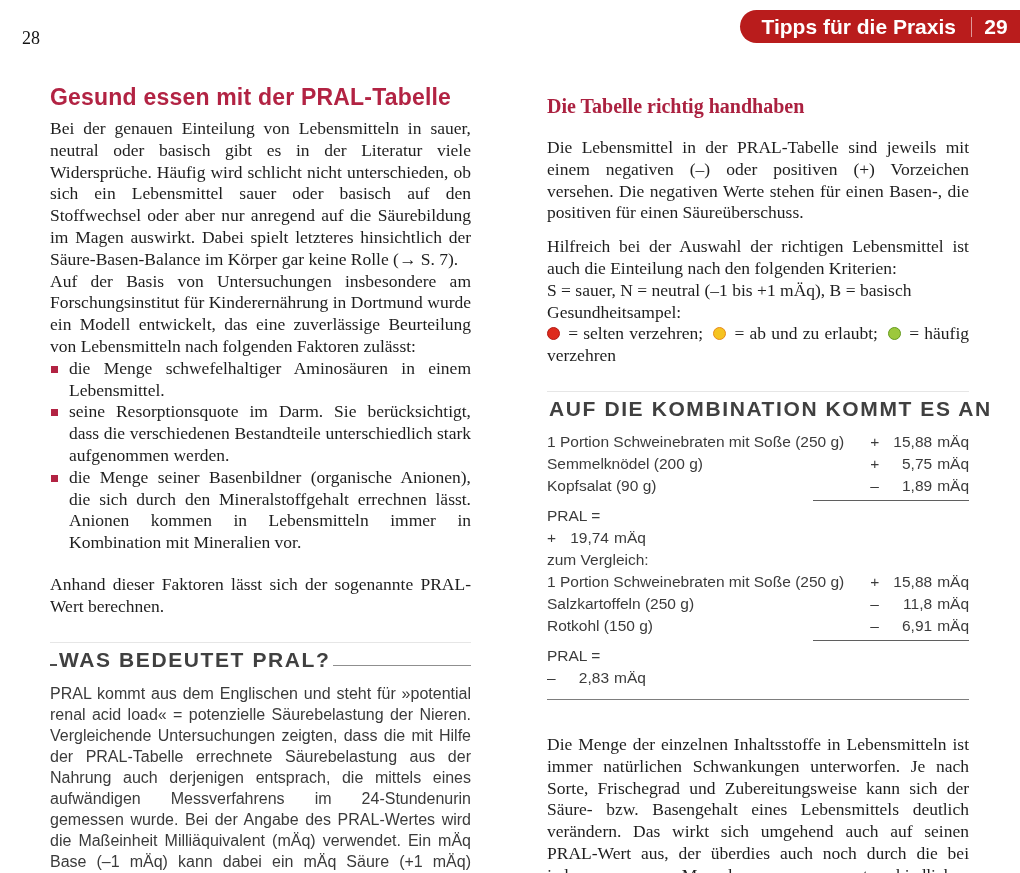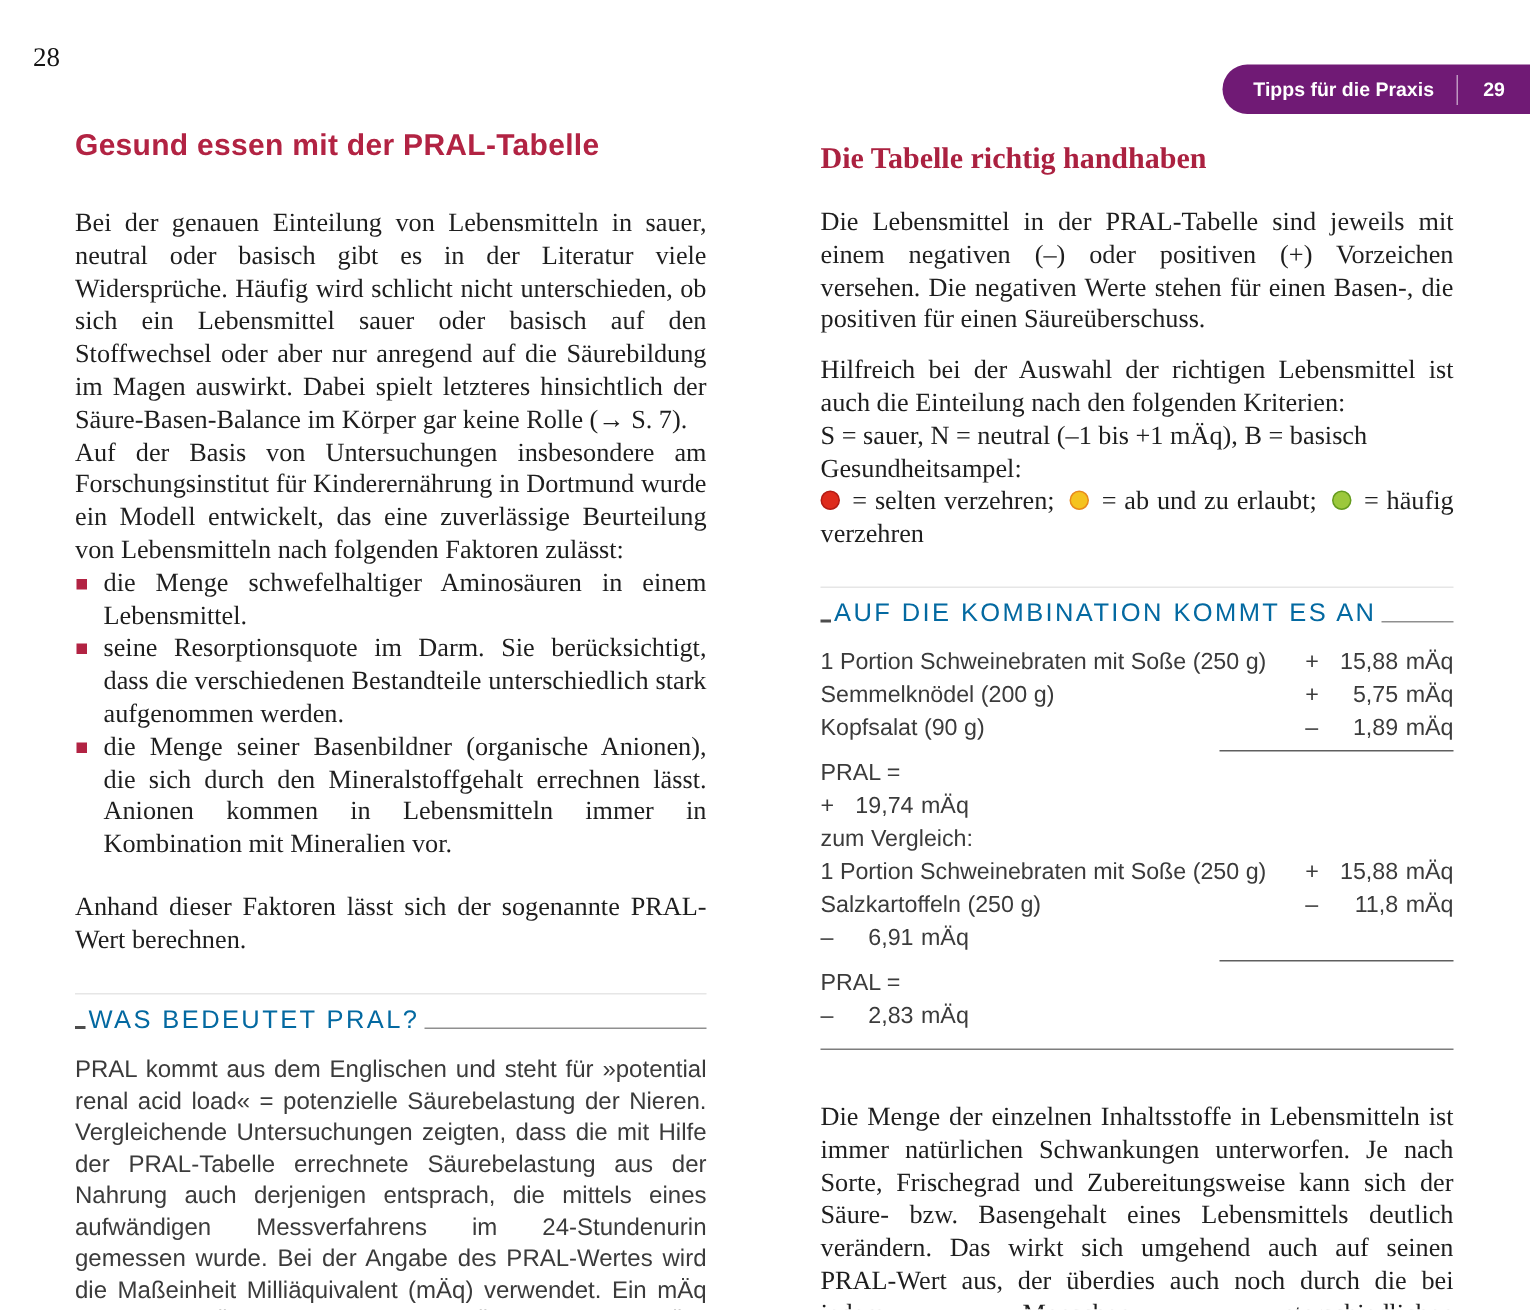--- a/index.html
+++ b/index.html
@@ -11,39 +11,39 @@
     font-family:"Liberation Serif", serif;
     color:#1e1e1e;
   }
   
   .page-num-left{
     position:absolute;left:22px;top:28px;
     font-size:18px;color:#141414;
     font-family:"Liberation Serif", serif;
   }
   .badge{
-    position:absolute;right:0;top:43px;height:33px;
-    background:#701a75;border-radius:17px 0 0 17px;
+    position:absolute;right:0;top:10px;height:33px;
+    background:#b91c1c;border-radius:17px 0 0 17px;
     display:flex;align-items:center;
     color:#ffffff;
     font-family:"Liberation Sans", sans-serif;
-    font-weight:bold;font-size:13px;
+    font-weight:bold;font-size:21px;
     padding-left:21px;
   }
   .badge-divider{width:1px;height:20px;background:rgba(255,255,255,.55);margin-left:15px;}
   .badge-page{width:48px;text-align:center;}
   
   .col{position:absolute;top:84px;}
   .col-left{left:50px;width:421px;}
   .col-right{left:547px;width:422px;top:94px;}
   
   h1{
-    margin:0 0 27px 0;
-    font-family:"Liberation Sans", sans-serif;
-    font-weight:bold;font-size:20px;line-height:27px;
+    margin:0 0 7px 0;
+    font-family:"Liberation Sans", sans-serif;
+    font-weight:bold;font-size:23px;line-height:27px;
     color:#b22343;letter-spacing:.2px;
   }
   h2{
     margin:0 0 19px 0;
     font-family:"Liberation Serif", serif;
     font-weight:bold;font-size:20px;line-height:24px;
     color:#ab2140;
   }
   .body{
     margin:0;
@@ -60,22 +60,22 @@
     flex:0 0 7px;width:7px;height:7px;background:#b22343;
     margin:8px 11px 0 1px;
   }
   .bullets .bullet-text{flex:1;}
   
   .section-wrap{border-top:1px solid #e6e6e6;padding-top:6px;margin-top:24px;}
   .sh-row{display:flex;align-items:flex-end;}
   .sh-tick{width:7px;border-bottom:2px solid #4d4d4d;margin-bottom:4px;}
   .sh-text{
     font-family:"Liberation Sans", sans-serif;
-    font-weight:normal;font-size:17px;line-height:21px;
-    letter-spacing:1.6px;color:#0369a1;
+    font-weight:bold;font-size:21px;line-height:21px;
+    letter-spacing:1.6px;color:#404040;
     padding:0 3px 0 2px;white-space:nowrap;
   }
   .sh-line{flex:1;border-bottom:1.5px solid #8f8f8f;margin-bottom:4px;}
   
   .box-text{
     margin:13px 0 0 0;
     font-family:"Liberation Sans", sans-serif;
     font-size:16px;line-height:21px;color:#3b3b3b;
     text-align:justify;
     padding-bottom:16px;border-bottom:1px solid #9a9a9a;
@@ -235,20 +235,21 @@
         </div>
         <div class="t-row">
           <span class="t-label">Salzkartoffeln (250 g)</span>
           <span class="val">
             <span class="sign">–</span>
             <span class="amount">11,8</span>
             <span class="unit">mÄq</span>
           </span>
         </div>
         <div class="t-row">
+          <span class="t-label">Rotkohl (150 g)</span>
           <span class="val">
             <span class="sign">–</span>
             <span class="amount">6,91</span>
             <span class="unit">mÄq</span>
           </span>
         </div>
 
         <div class="t-sep-wrap">
             <span class="t-sep"></span>
           </div>

